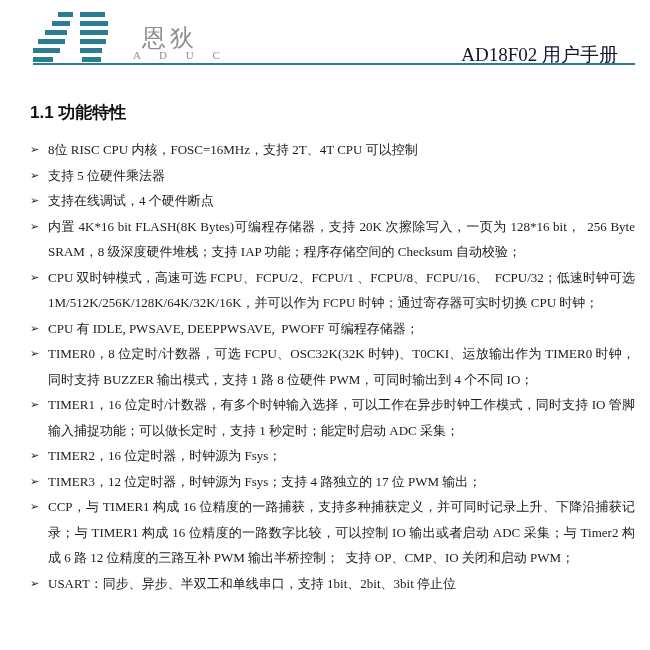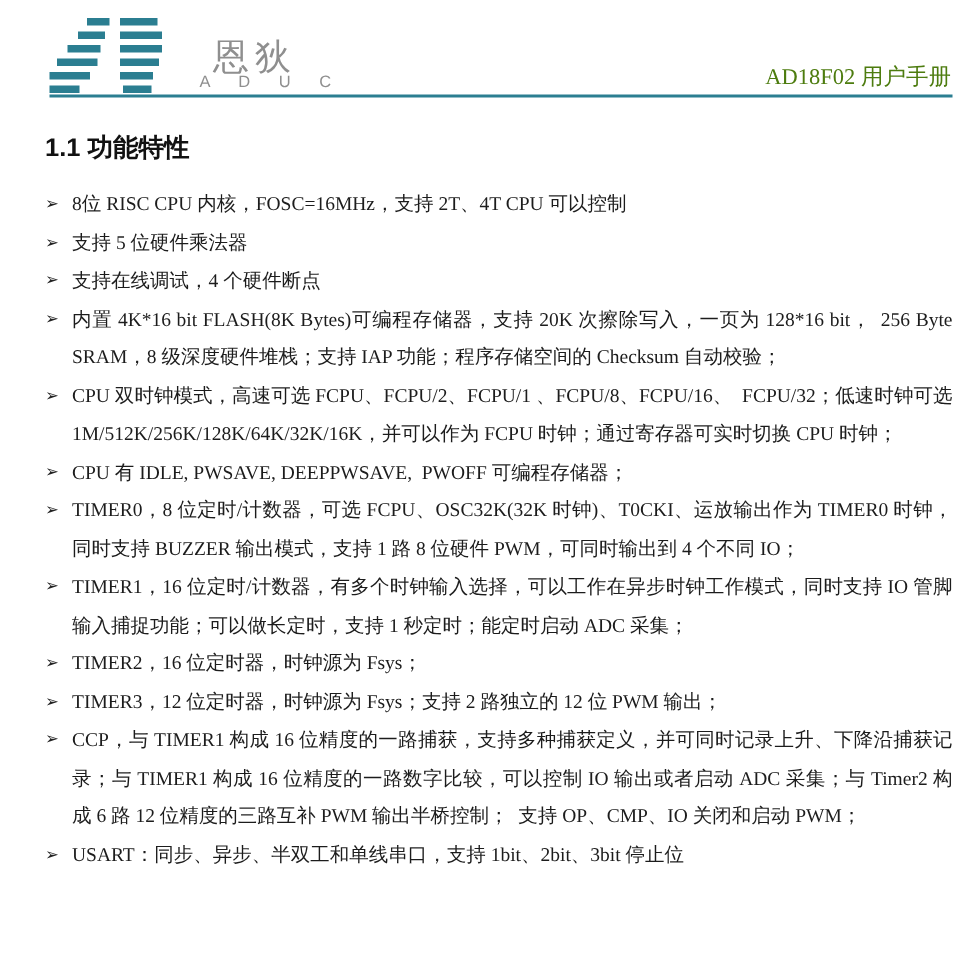--- a/index.html
+++ b/index.html
@@ -15,42 +15,42 @@
   .header { position:relative; height:60px; }
   .logo-svg { position:absolute; left:0; top:0; }
   .logo-cn {
     position:absolute; left:142px; top:22px;
     font-family:"Liberation Sans", sans-serif;
     font-size:24px; font-weight:400;
     color:#8f8f8f; letter-spacing:4px;
   }
   .logo-latin {
     position:absolute; left:133px; top:49px;
-    font-family:Liberation Sans, sans-serif;
+    font-family:Liberation Serif, serif;
     font-size:11px; color:#8f8f8f; letter-spacing:8px;
   }
   .doc-title {
-    position:absolute; right:16px; top:42px;
-    font-size:15px; color:#4d7c0f;
+    position:absolute; right:32px; top:42px;
+    font-size:19px; color:#0f172a;
     font-family:"Liberation Serif", serif;
   }
   .header-rule {
     position:absolute; left:33px; right:15px; top:63px;
     height:2px; background:#2b7e91;
   }
   
   .main { margin:0 15px 0 30px; }
   .h1 {
     margin-top:40px;
     font-family:"Liberation Sans", sans-serif;
     font-weight:bold; font-size:20px; color:#111;
     white-space:pre-wrap;
   }
   .h2 {
-    margin-top:27px;
+    margin-top:41px;
     font-family:"Liberation Sans", sans-serif;
     font-weight:bold; font-size:17px; color:#111;
     white-space:pre-wrap;
   }
   .feature-list { list-style:none; margin-top:13px; }
   .feature-item {
     display:flex; align-items:flex-start;
     font-size:13px; line-height:25.5px;
   }
   .feature-marker {
@@ -126,21 +126,21 @@
       <li class="feature-item">
     <span class="feature-marker">➢</span>
     <span class="feature-text">TIMER1，16 位定时/计数器，有多个时钟输入选择，可以工作在异步时钟工作模式，同时支持 IO 管脚输入捕捉功能；可以做长定时，支持 1 秒定时；能定时启动 ADC 采集；</span>
   </li>
       <li class="feature-item">
     <span class="feature-marker">➢</span>
     <span class="feature-text">TIMER2，16 位定时器，时钟源为 Fsys；</span>
   </li>
       <li class="feature-item">
     <span class="feature-marker">➢</span>
-    <span class="feature-text">TIMER3，12 位定时器，时钟源为 Fsys；支持 2 路独立的 12 位 PWM 输出；</span>
+    <span class="feature-text">TIMER3，12 位定时器，时钟源为 Fsys；支持 4 路独立的 17 位 PWM 输出；</span>
   </li>
       <li class="feature-item">
     <span class="feature-marker">➢</span>
     <span class="feature-text">CCP，与 TIMER1 构成 16 位精度的一路捕获，支持多种捕获定义，并可同时记录上升、下降沿捕获记录；与 TIMER1 构成 16 位精度的一路数字比较，可以控制 IO 输出或者启动 ADC 采集；与 Timer2 构成 6 路 12 位精度的三路互补 PWM 输出半桥控制； 支持 OP、CMP、IO 关闭和启动 PWM；</span>
   </li>
       <li class="feature-item">
     <span class="feature-marker">➢</span>
     <span class="feature-text">USART：同步、异步、半双工和单线串口，支持 1bit、2bit、3bit 停止位</span>
   </li>
     </ul>

